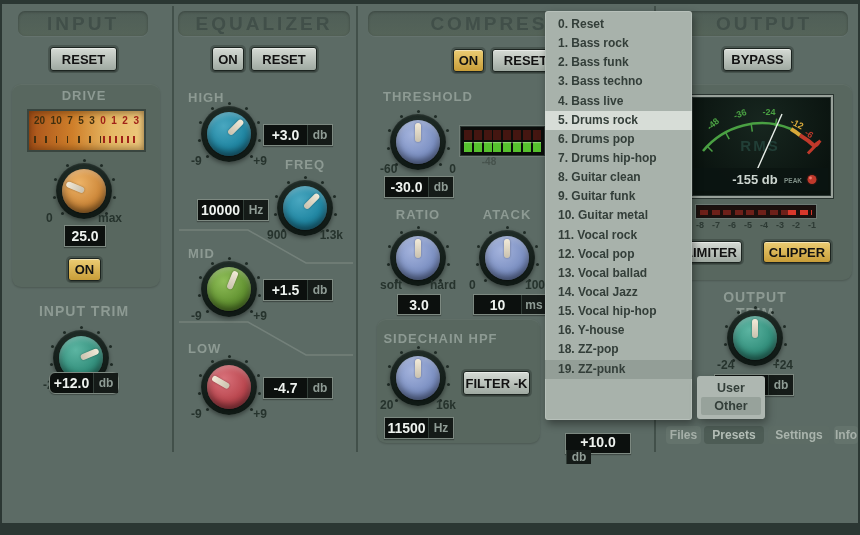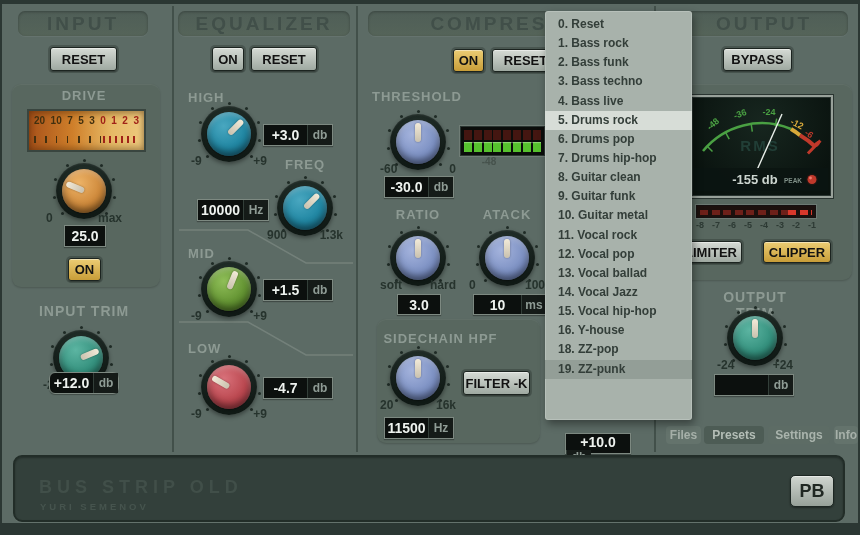--- a/index.html
+++ b/index.html
@@ -238,21 +238,21 @@
   </div>
   <div class="vbox" style="left:263px;top:377px;width:68px;height:20px;">
     <span class="v">-4.7</span>
     <span class="u">db</span>
   </div>
 
   <div class="pill" style="left:368px;top:11px;width:292px;">COMPRESSOR</div>
   <div class="btn btn-gold" style="left:453px;top:49px;width:29px;height:21px;">ON</div>
   <div class="btn btn-gray" style="left:492px;top:49px;width:65px;height:21px;">RESET</div>
 
-  <div class="label" style="left:372px;top:89px;">THRESHOLD</div>
+  <div class="label" style="left:383px;top:89px;">THRESHOLD</div>
   <div class="knob k-comp" style="left:387px;top:111px;">
     <div class="dots"></div>
     <div class="ring"></div>
     <div class="cap">
         <div class="ind"></div>
       </div>
     <span class="kmin">-60</span>
     <span class="kmax">0</span>
   </div>
   <div class="vbox" style="left:384px;top:176px;width:68px;height:20px;">
@@ -404,19 +404,18 @@
     <div class="mi">11. Vocal rock</div>
     <div class="mi">12. Vocal pop</div>
     <div class="mi">13. Vocal ballad</div>
     <div class="mi">14. Vocal Jazz</div>
     <div class="mi">15. Vocal hip-hop</div>
     <div class="mi">16. Y-house</div>
     <div class="mi">18. ZZ-pop</div>
     <div class="mi hl-dark">19. ZZ-punk</div>
   </div>
 
-
-  <div id="footer">
-    <div id="footTitle">BUS STRIP OLD</div>
-    <div id="footAuthor">YURI SEMENOV</div>
-    <div id="pb">PB</div>
-  </div>
+  <div id="submenu">
+    <div class="smi">User</div>
+    <div class="smi hl">Other</div>
+  </div>
+
 </div>
 
 </body></html>

